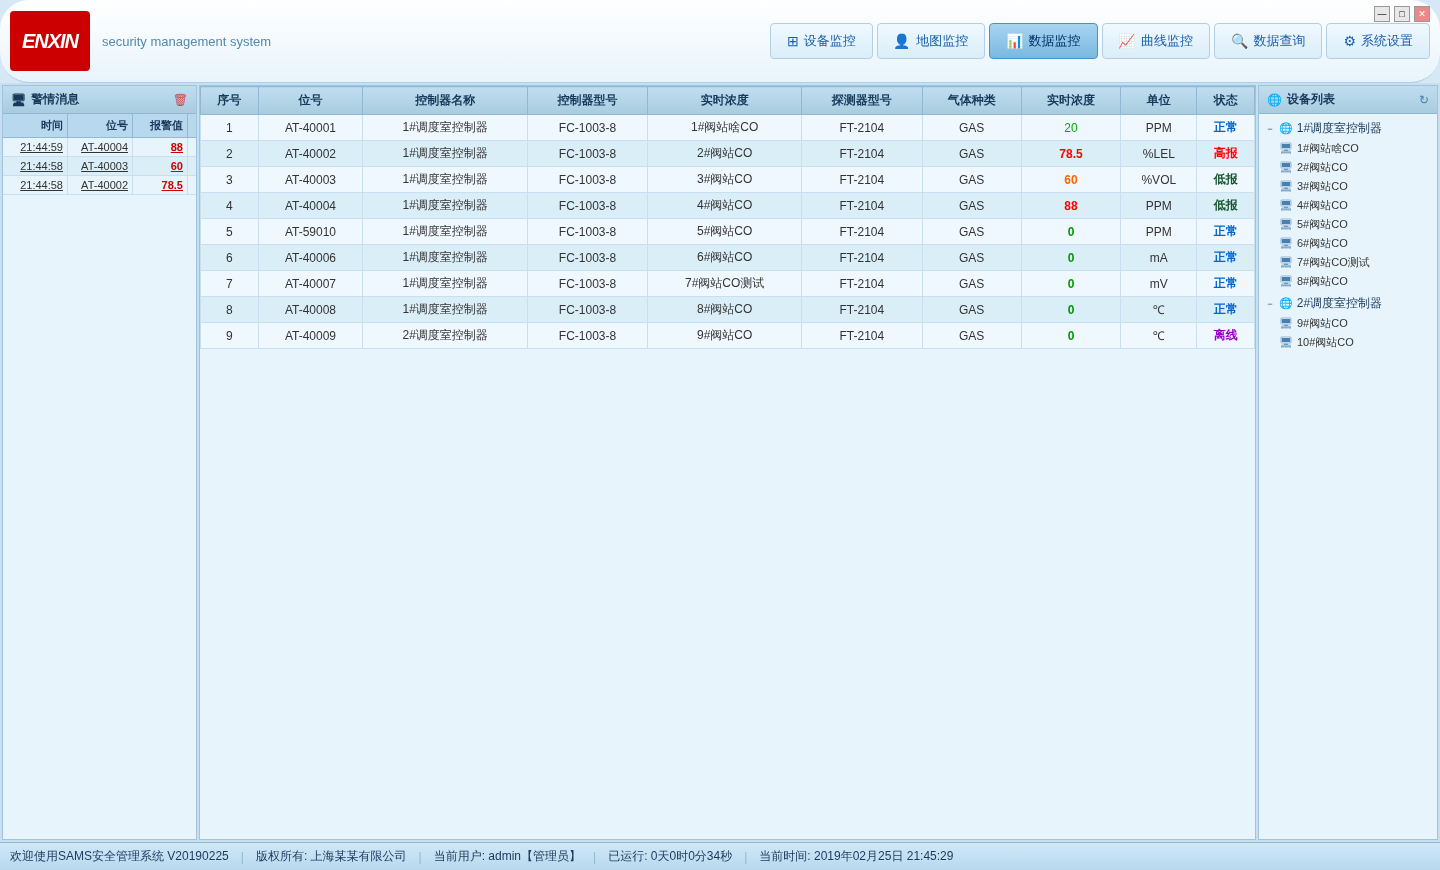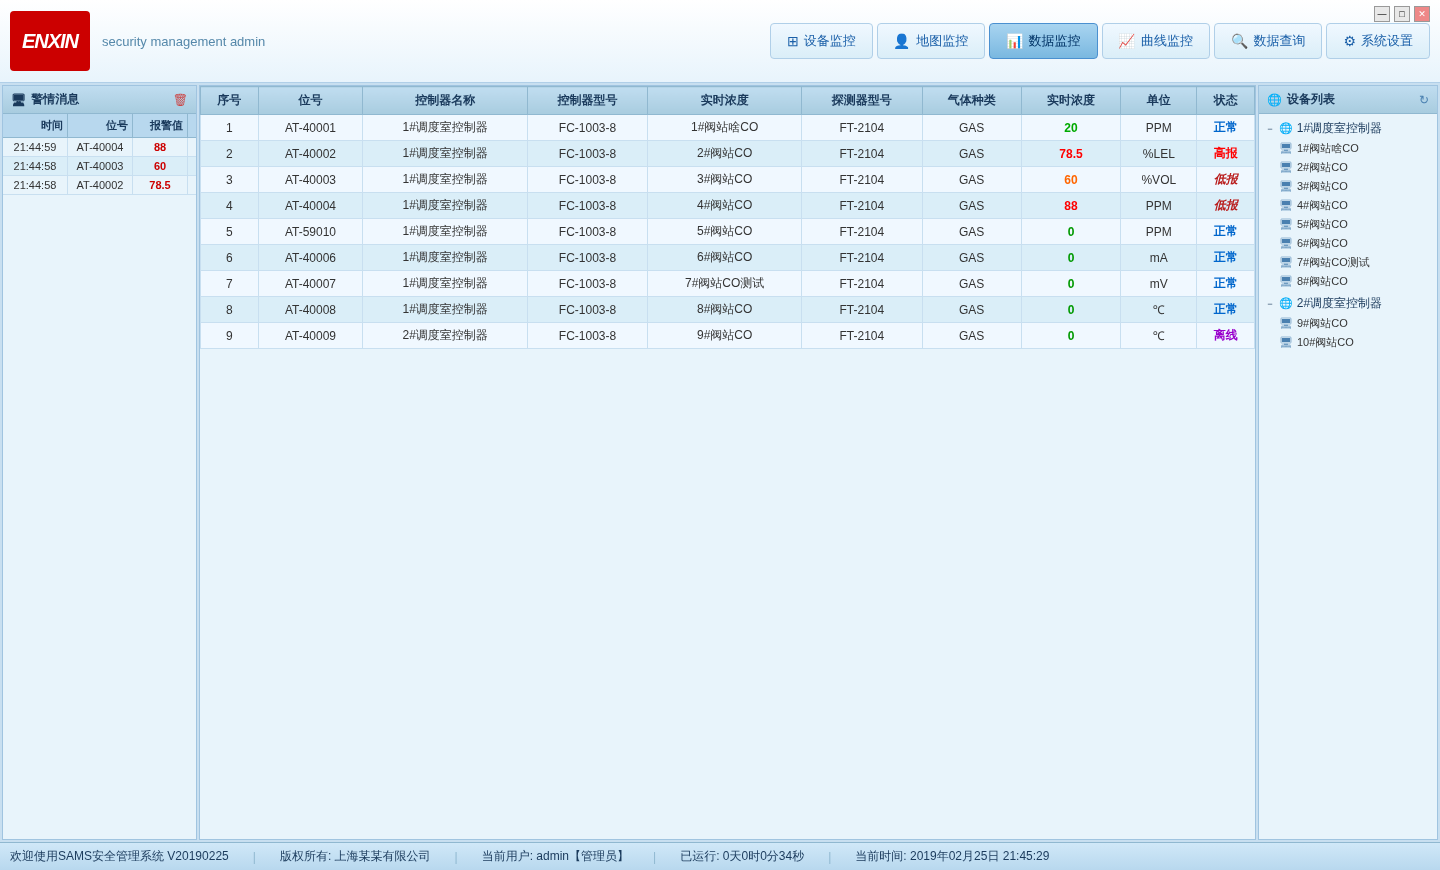--- a/index.html
+++ b/index.html
@@ -16,20 +16,21 @@
 
     
     #title-bar {
       background: linear-gradient(180deg, #ffffff 0%, #e8f4fc 100%);
       border-bottom: 1px solid #b0cfe8;
       height: 83px;
       display: flex;
       align-items: center;
       padding: 0 10px;
       flex-shrink: 0;
+      border-radius: 29px;
     }
     #logo-area {
       display: flex;
       align-items: center;
       margin-right: 20px;
     }
     #logo-box {
       width: 80px;
       height: 60px;
       background: #cc0000;
@@ -163,24 +164,25 @@
       overflow-y: auto;
     }
     .alarm-row {
       display: grid;
       grid-template-columns: 65px 65px 55px;
       border-bottom: 1px solid #c8dff0;
     }
     .alarm-row:nth-child(even) { background: #daeef8; }
     .alarm-cell {
       padding: 3px 4px;
-      text-align: center;
+      text-align: right;
       border-right: 1px solid #c8dff0;
       font-size: 11px;
       color: #333;
+      text-decoration: underline;
     }
     .alarm-cell.alarm-value { color: #cc0000; font-weight: bold; }
 
     
     #data-panel {
       flex: 1;
       background: #e8f4fb;
       border: 1px solid #a0c4e0;
       display: flex;
       flex-direction: column;
@@ -210,23 +212,23 @@
     tbody tr:nth-child(odd) { background: #f0f8ff; }
     tbody td {
       border: 1px solid #c8dff0;
       padding: 4px 4px;
       text-align: center;
       color: #333;
       font-size: 12px;
     }
     td.status-normal { color: #0066cc; font-weight: bold; }
     td.status-high { color: #ff0000; font-weight: bold; }
-    td.status-low { color: #b91c1c; font-weight: bold; font-style: italic; }
+    td.status-low { color: #14532d; font-weight: bold; }
     td.status-offline { color: #9900cc; font-weight: bold; }
-    td.conc-highlight-green { color: #00aa00; font-weight: bold; }
+    td.conc-highlight-green { color: #00aa00; font-weight: normal; }
     td.conc-highlight-red { color: #ff0000; font-weight: bold; }
     td.conc-highlight-orange { color: #ff6600; font-weight: bold; }
     td.conc-zero { color: #009900; font-weight: bold; }
 
     
     #device-panel {
       width: 180px;
       background: #e8f4fb;
       border: 1px solid #a0c4e0;
       display: flex;
@@ -287,41 +289,41 @@
     #status-bar {
       height: 28px;
       background: linear-gradient(180deg, #d0e8f8 0%, #b8d8ee 100%);
       border-top: 1px solid #90b8d0;
       display: flex;
       align-items: center;
       padding: 0 10px;
       font-size: 12px;
       color: #1a3a5c;
       flex-shrink: 0;
-      gap: 20px;
+      gap: 8px;
     }
     #status-bar span { margin-right: 4px; }
     .status-sep { color: #90b8d0; }
   </style>
 </head>
 <body>
 
 <div id="window-controls">
   <div class="win-btn">—</div>
   <div class="win-btn">□</div>
   <div class="win-btn" style="background:#e88;color:#fff;">✕</div>
 </div>
 
 <div id="title-bar">
   <div id="logo-area">
     <div id="logo-box">
       <span id="logo-text-inner">ENXIN</span>
     </div>
     <div id="app-title-area">
-      <span id="app-title-sub">security management admin</span>
+      <span id="app-title-sub">security management system</span>
     </div>
   </div>
 
   <div id="nav-area">
 
   <button class="nav-btn">
         <span class="nav-icon">⊞</span>
         <span>设备监控</span>
       </button>
       <button class="nav-btn">

